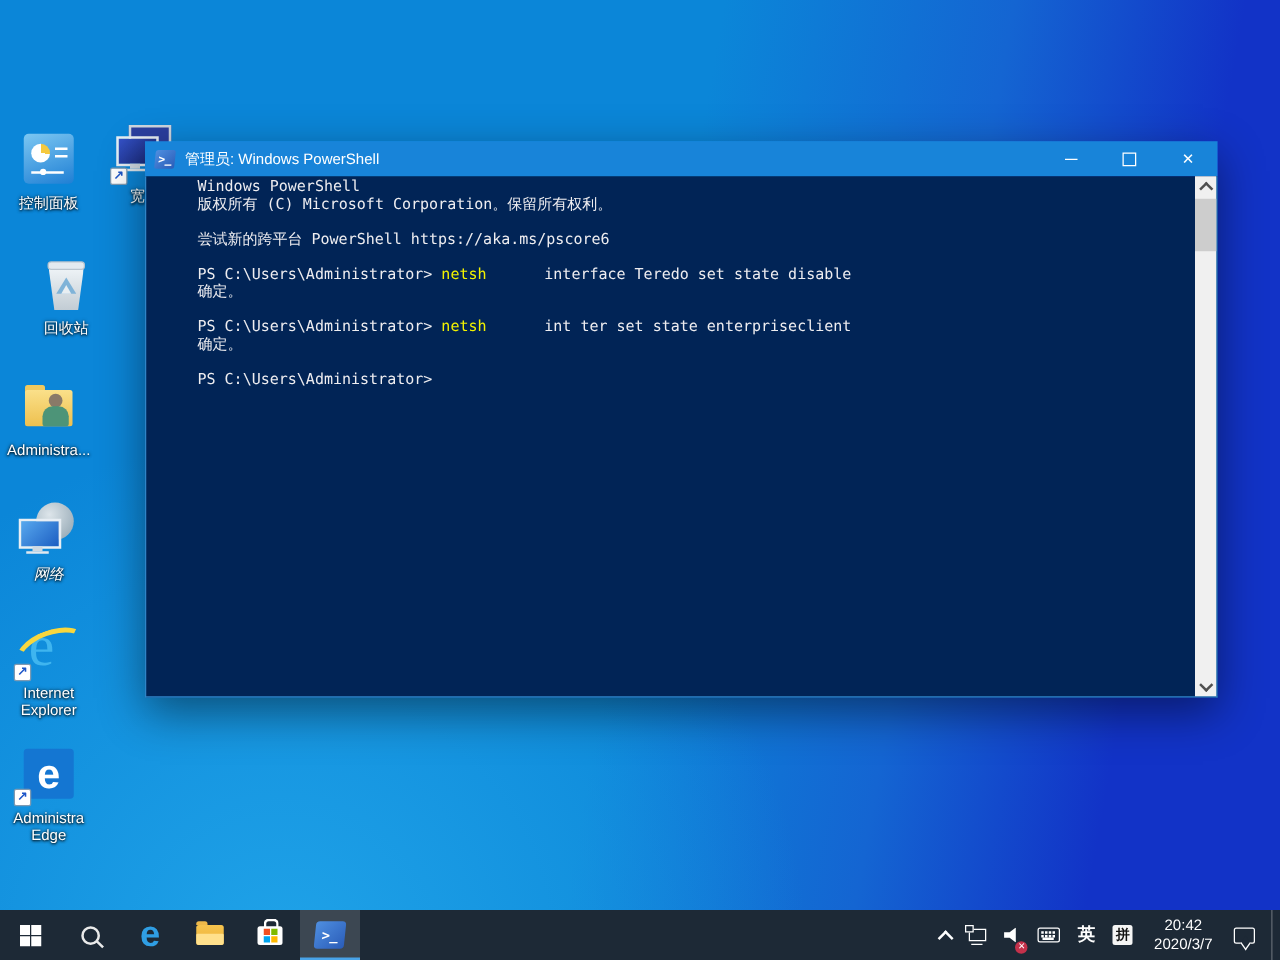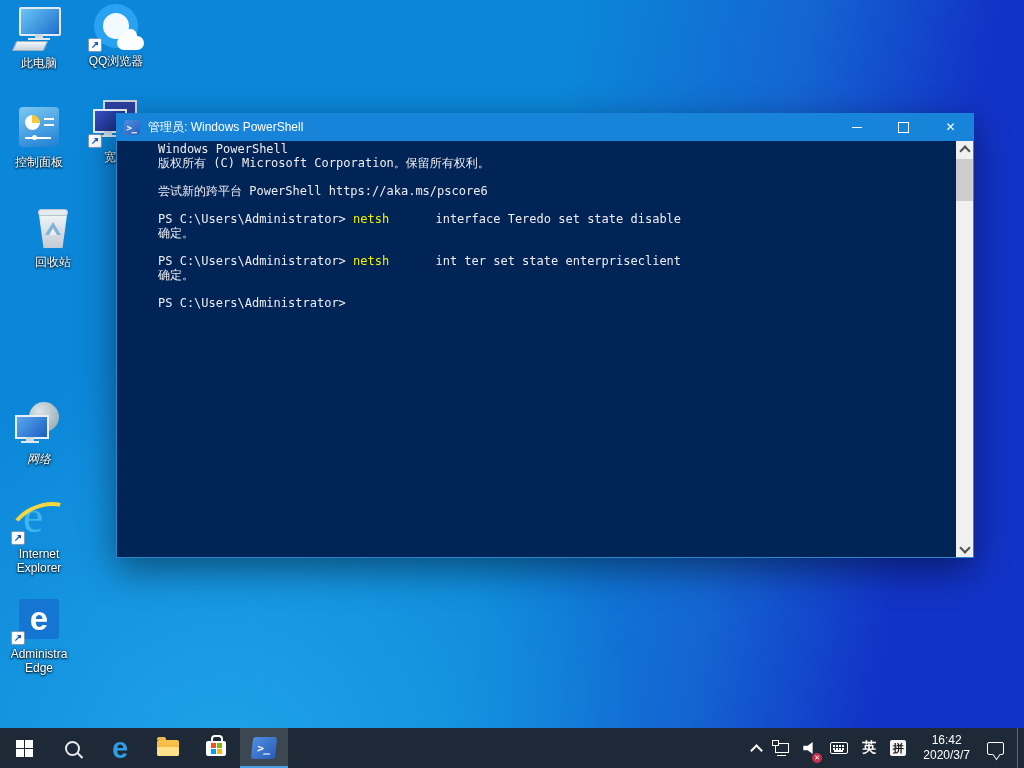--- a/index.html
+++ b/index.html
@@ -171,29 +171,20 @@
       border-right:1.5px solid #fff;border-bottom:1.5px solid #fff;transform:rotate(45deg) skew(10deg,10deg);}
 
   .sd-sep{width:1px;height:100%;background:rgba(255,255,255,.3);margin-left:6px;}
   .sd-btn{width:6px;height:100%;}
 </style>
 </head>
 <body>
 
 <div class="desktop">
 
-  <div class="dicon" style="left:1px;top:6px;">
-    <div class="art">
-      <div class="pc-mon"></div>
-        <div class="pc-stand"></div>
-        <div class="pc-base"></div>
-        <div class="pc-kbd"></div>
-    </div>
-    <div class="lbl">此电脑</div>
-  </div>
 
   <div class="dicon" style="left:1px;top:105px;">
     <div class="art">
       <div class="cp-sq"></div>
         <div class="cp-pie"></div>
         <div class="cp-l1"></div>
         <div class="cp-l2"></div>
       <div class="cp-sl"></div>
         <div class="cp-dot"></div>
     </div>
@@ -203,20 +194,29 @@
   <div class="dicon" style="left:1px;top:205px;margin-left:14px;">
     <div class="art">
       <div class="rb-body"></div>
         <div class="rb-rim"></div>
         <div class="rb-t1"></div>
         <div class="rb-t2"></div>
     </div>
     <div class="lbl">回收站</div>
   </div>
 
+  <div class="dicon" style="left:1px;top:303px;">
+    <div class="art">
+      <div class="fo-tab"></div>
+        <div class="fo-body"></div>
+        <div class="p-head"></div>
+        <div class="p-body"></div>
+    </div>
+    <div class="lbl">Administra...</div>
+  </div>
 
   <div class="dicon" style="left:1px;top:402px;font-style:italic;">
     <div class="art">
       <div class="net-globe"></div>
         <div class="net-scr"></div>
         <div class="net-stand"></div>
         <div class="net-base"></div>
     </div>
     <div class="lbl">网络</div>
   </div>
@@ -231,28 +231,20 @@
   </div>
 
   <div class="dicon" style="left:1px;top:597px;">
     <div class="art">
       <div class="edge-sq">e</div>
       <div class="sc-badge"></div>
     </div>
     <div class="lbl">Administra Edge</div>
   </div>
 
-  <div class="dicon" style="left:78px;top:4px;">
-    <div class="art">
-      <div class="qq-ring"></div>
-        <div class="qq-cloud"></div>
-      <div class="sc-badge"></div>
-    </div>
-    <div class="lbl">QQ浏览器</div>
-  </div>
 
   <div class="dicon" style="left:78px;top:100px;">
     <div class="art">
       <div class="bb-m1"></div>
         <div class="bb-m2"></div>
         <div class="bb-stand"></div>
         <div class="bb-base"></div>
       <div class="sc-badge"></div>
     </div>
     <div class="lbl">宽带</div>
@@ -337,21 +329,21 @@
       <div class="tray-btn">
         <div class="tray-kbd"></div>
       </div>
       <div class="tray-btn">
         <span class="ime-en">英</span>
       </div>
       <div class="tray-btn">
         <div class="ime-badge">拼</div>
       </div>
       <div class="clock">
-        <div>16:42</div>
+        <div>20:42</div>
         <div>2020/3/7</div>
       </div>
       <div class="tray-btn">
         <div class="tray-ac"></div>
       </div>
       <div class="sd-sep"></div>
       <div class="sd-btn"></div>
     </div>
   </div>
 

